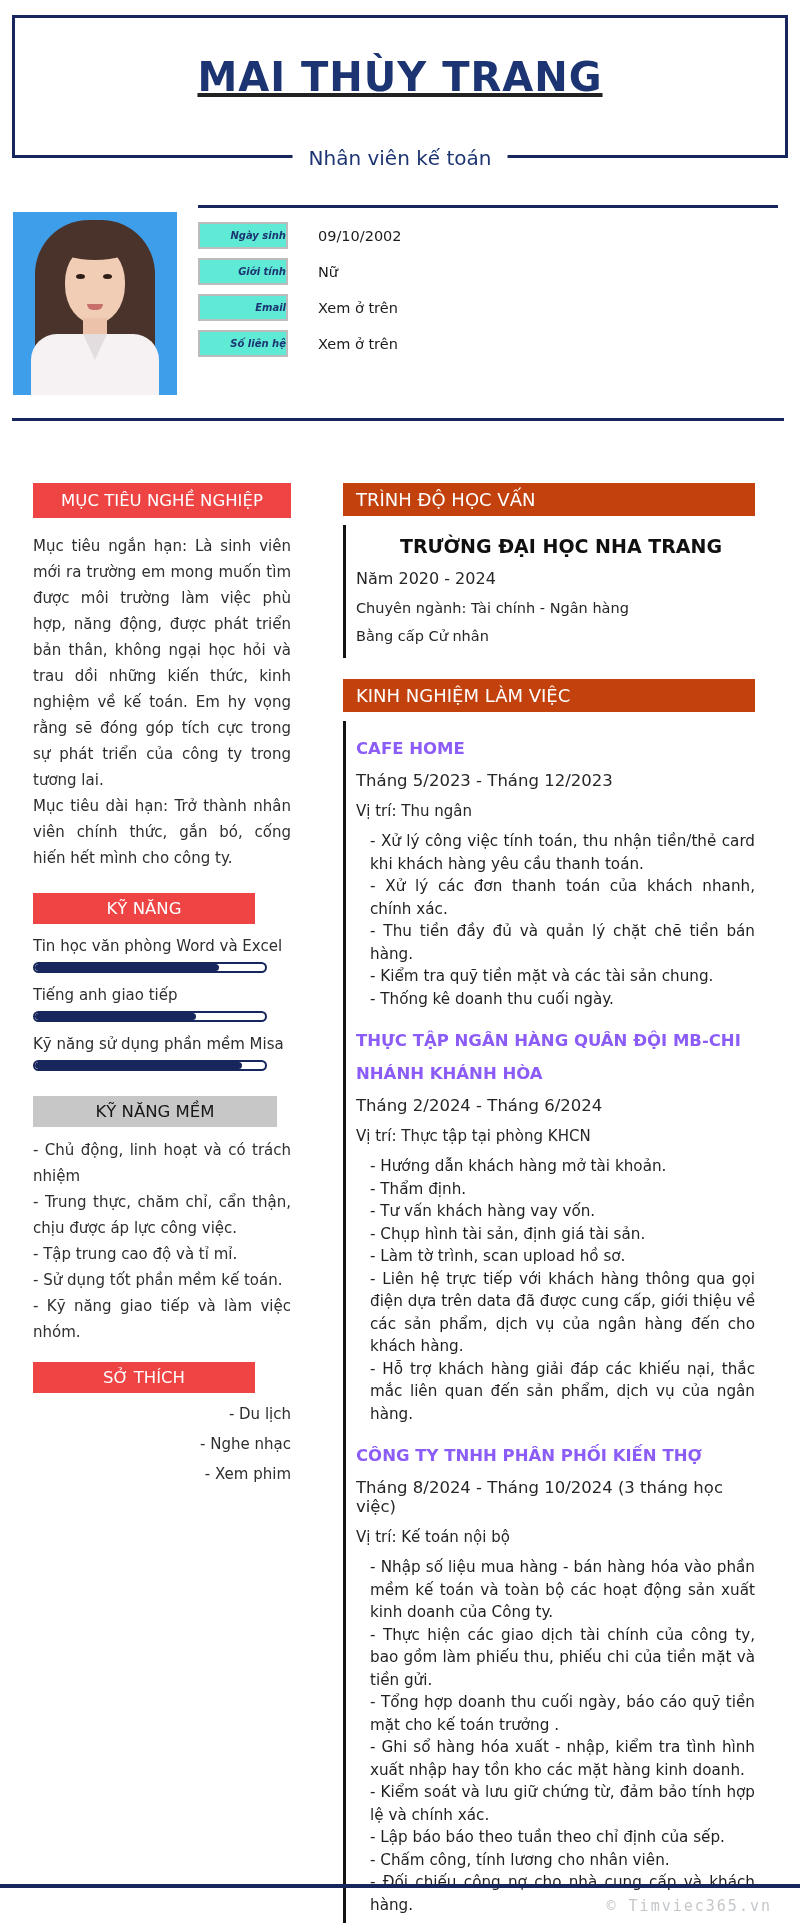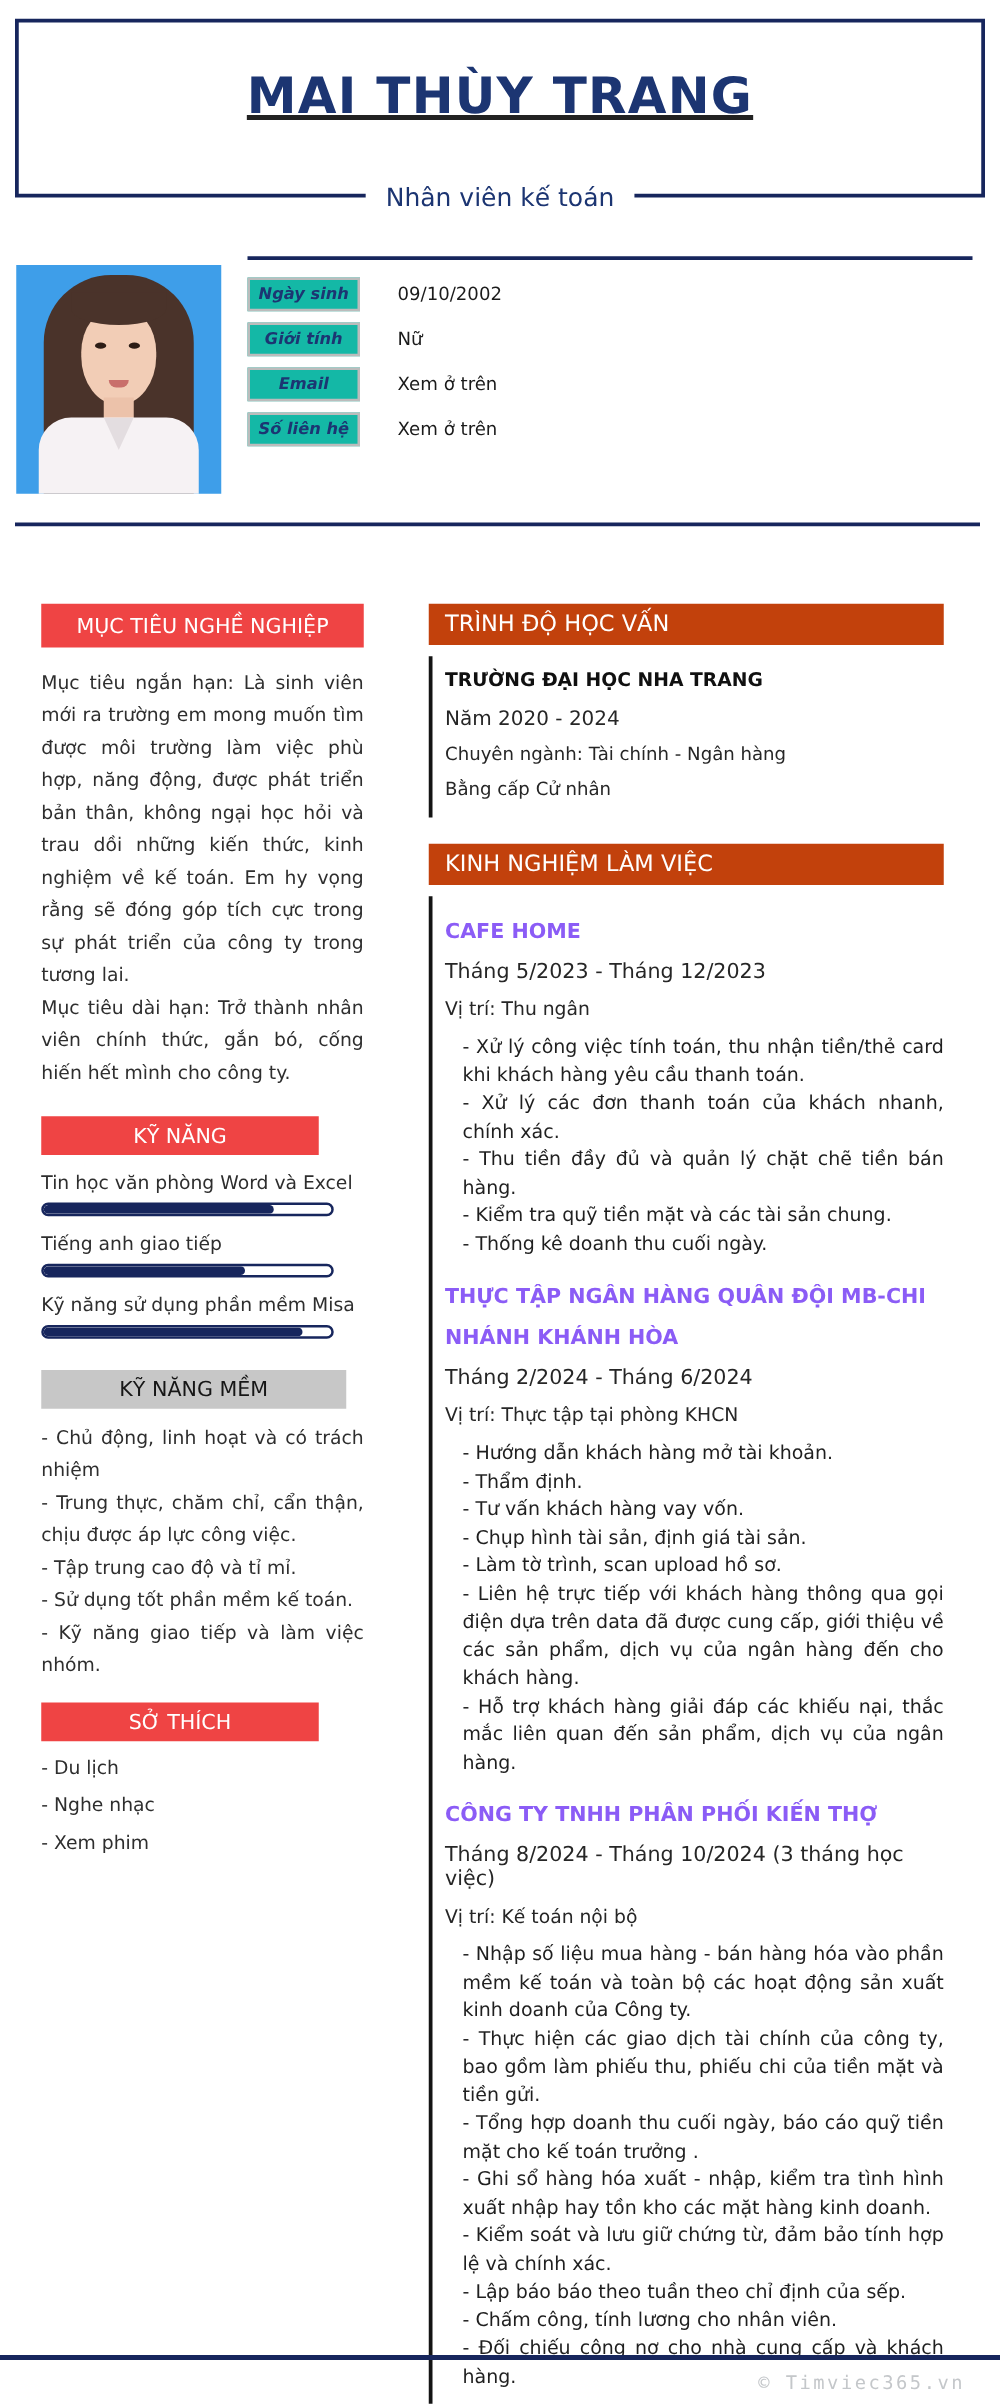--- a/index.html
+++ b/index.html
@@ -52,23 +52,23 @@
   }
   .photo .collar {
     position: absolute; left: 70px; top: 122px; width: 24px; height: 26px;
     background: #e3dde0; clip-path: polygon(50% 100%, 0 0, 100% 0);
   }
   .info-right { position: absolute; left: 198px; top: 0; width: 580px; }
   .info-topline { width: 580px; height: 3px; background: #17265d; }
   .info-rows { margin-top: 14px; }
   .info-row { display: flex; align-items: center; margin-bottom: 9px; height: 27px; }
   .label-box {
-    width: 90px; height: 27px; border: 2px solid #bcbcbc; background: #14b8a6;
-    display: flex; align-items: center; justify-content: center;
-    font-size: 13px; font-weight: bold; font-style: italic; color: #1c3572;
+    width: 90px; height: 27px; border: 2px solid #bcbcbc; background: #5eead4;
+    display: flex; align-items: center; justify-content: flex-end;
+    font-size: 10px; font-weight: bold; font-style: italic; color: #1c3572;
   }
   .info-value { margin-left: 30px; font-size: 14.5px; color: #1b1b1b; }
   .rule { position: absolute; left: 12px; top: 418px; width: 772px; height: 3px; background: #17265d; }
   
   .columns { position: absolute; left: 0; top: 483px; width: 800px; }
   .col-left { position: absolute; left: 33px; top: 0; width: 258px; }
   .col-right { position: absolute; left: 343px; top: 0; width: 412px; }
   .lhead {
     background: #ef4444; color: #ffffff; text-align: center;
     font-size: 16.5px; padding: 8px 0; font-weight: 400;
@@ -85,27 +85,27 @@
     margin-top: 7px; width: 234px; height: 11px;
     border: 2px solid #17265d; border-radius: 6px; background: #ffffff;
     overflow: hidden;
   }
   .skill-fill { height: 100%; background: #17265d; border-radius: 5px; }
   .soft-head { margin-top: 25px; }
   .soft-list { margin-top: 10px; }
   .soft-list p { font-size: 15px; line-height: 26px; color: #2e2e2e; text-align: justify; }
   .hobby-head { margin-top: 17px; }
   .hobby-list { margin-top: 10px; }
-  .hobby-list p { font-size: 15px; line-height: 22px; margin-bottom: 8px; color: #2e2e2e; }
+  .hobby-list p { font-size: 15px; line-height: 22px; margin-bottom: 8px; color: #2e2e2e; text-align: right; }
   .rhead {
     background: #c2410c; color: #ffffff; font-size: 18px;
     padding: 6px 0 6px 13px; font-weight: 400;
   }
   .rblock { border-left: 3px solid #141414; padding: 2px 0 14px 10px; margin-top: 9px; }
-  .school { font-size: 15px; font-weight: bold; color: #101010; margin-top: 8px; }
+  .school { font-size: 19px; font-weight: bold; color: #101010; margin-top: 8px; margin-left: 44px; }
   .edu-line { font-size: 16px; color: #262626; margin-top: 12px; }
   .edu-line.small { font-size: 14.5px; }
   .exp-head { margin-top: 21px; }
   .company { font-size: 16.5px; font-weight: bold; color: #8b5cf6; line-height: 33px; margin-top: 9px; }
   .period { font-size: 16.5px; color: #262626; margin-top: 6px; }
   .position { font-size: 15px; color: #262626; margin-top: 12px; }
   .bullets { margin-top: 10px; margin-left: 14px; }
   .bullets p { font-size: 15.2px; line-height: 22.5px; color: #1f1f1f; text-align: justify; }
   .job { margin-bottom: 14px; }
   

